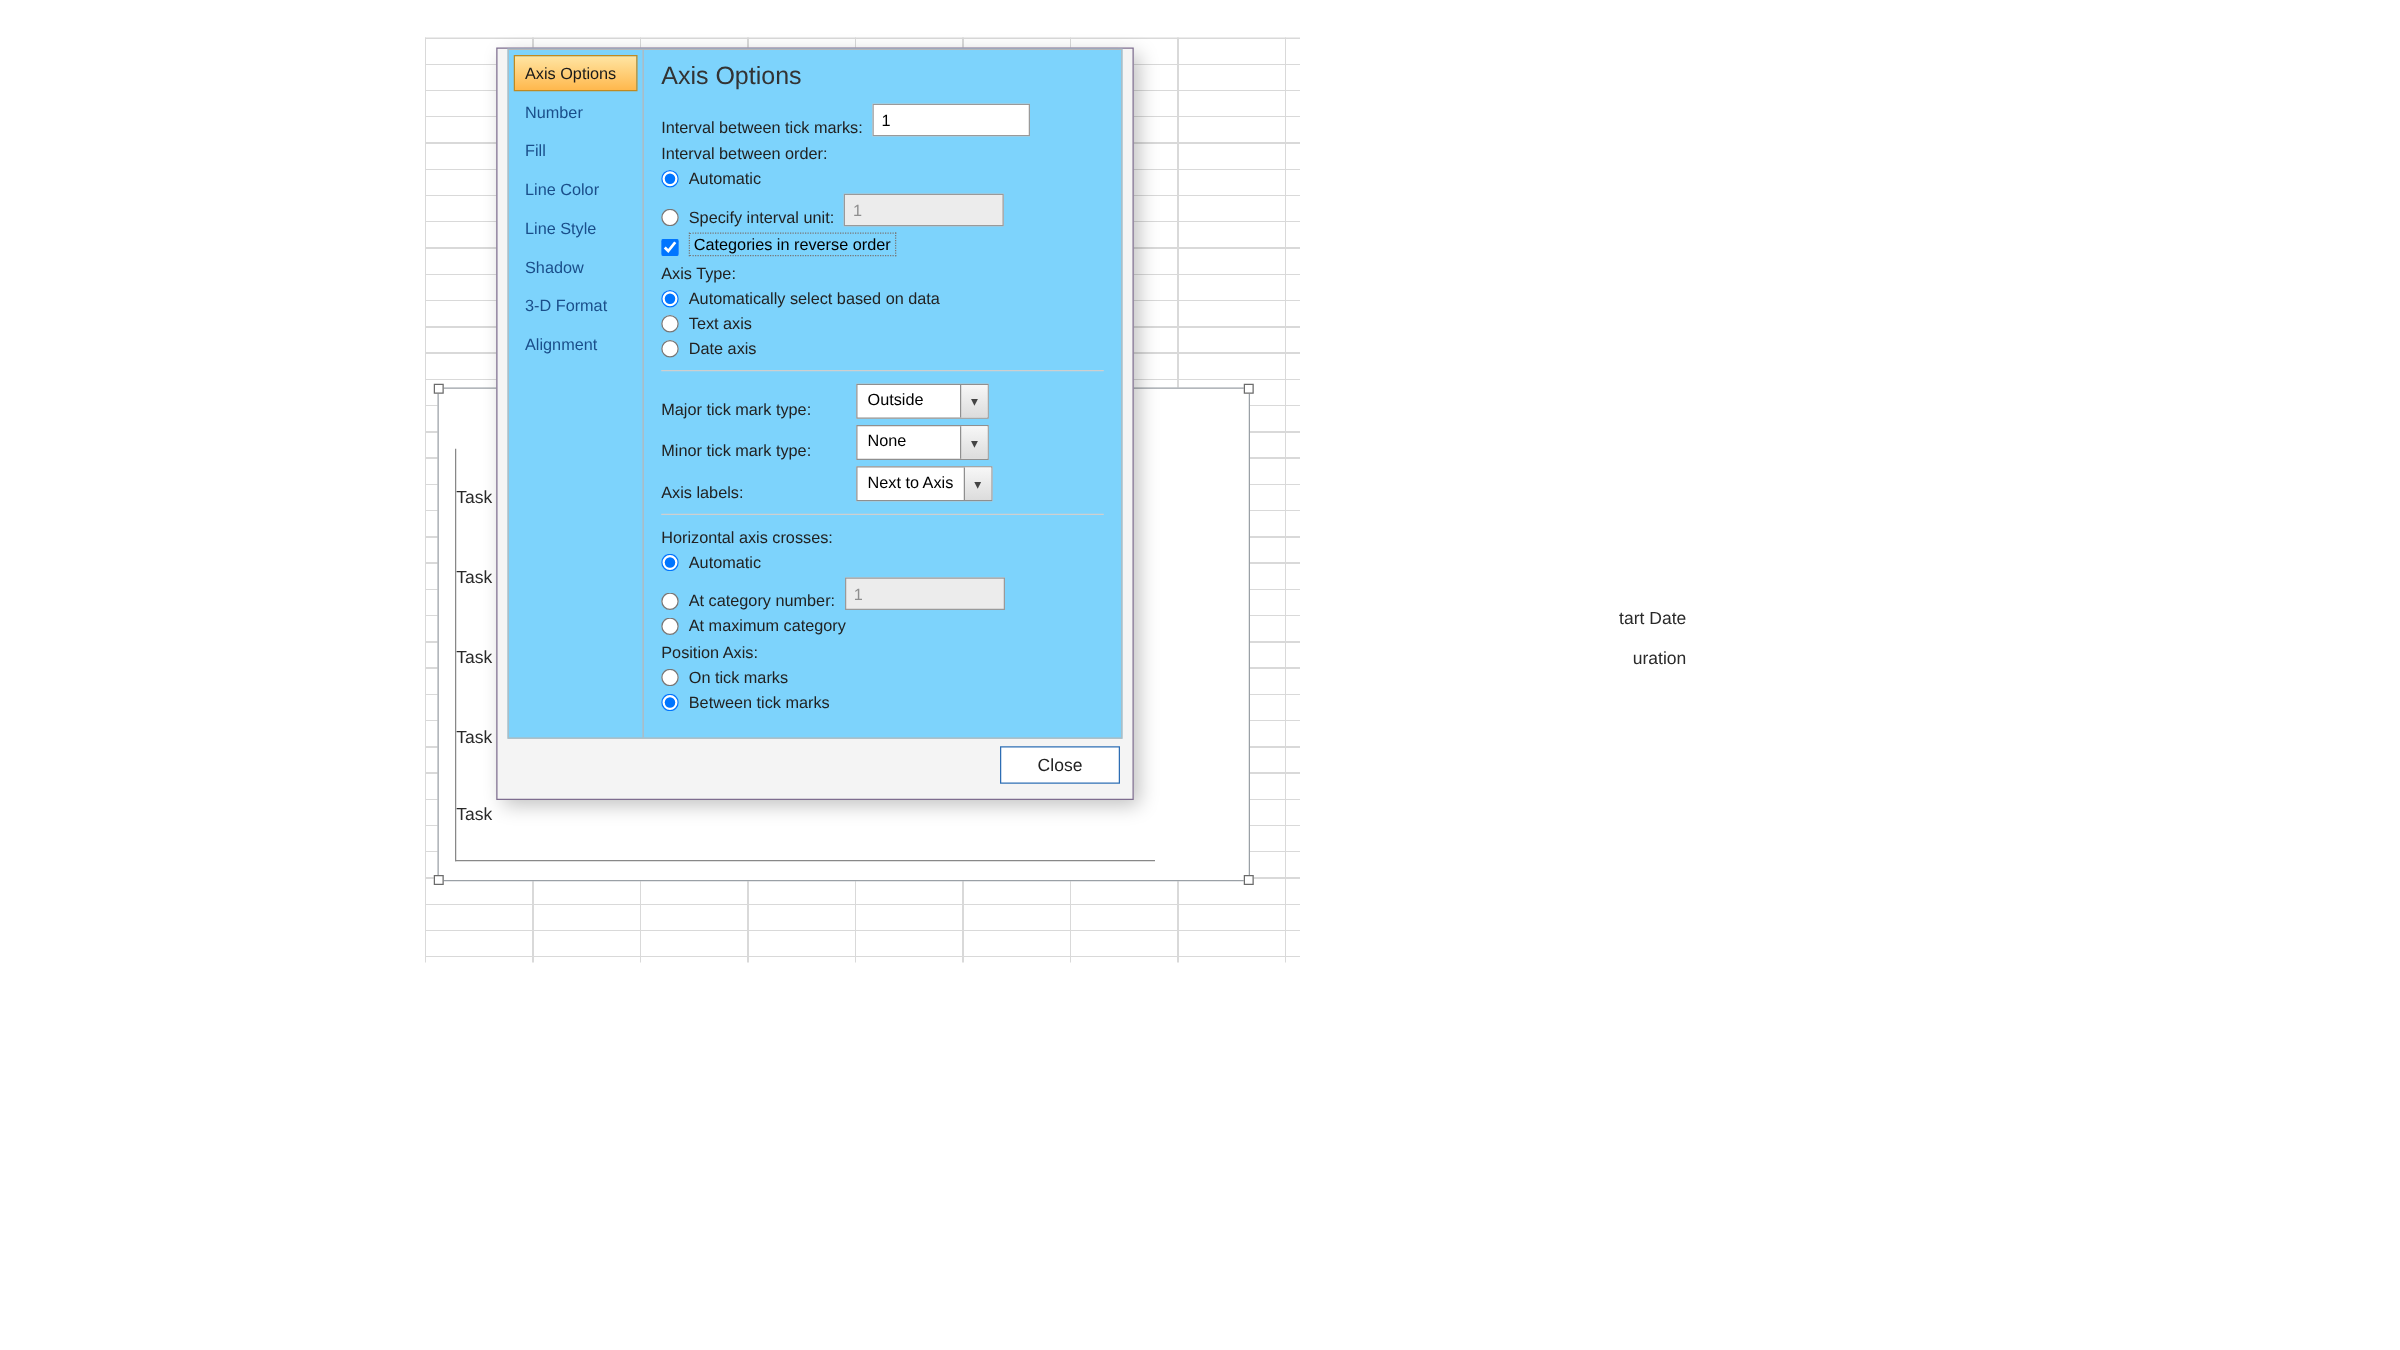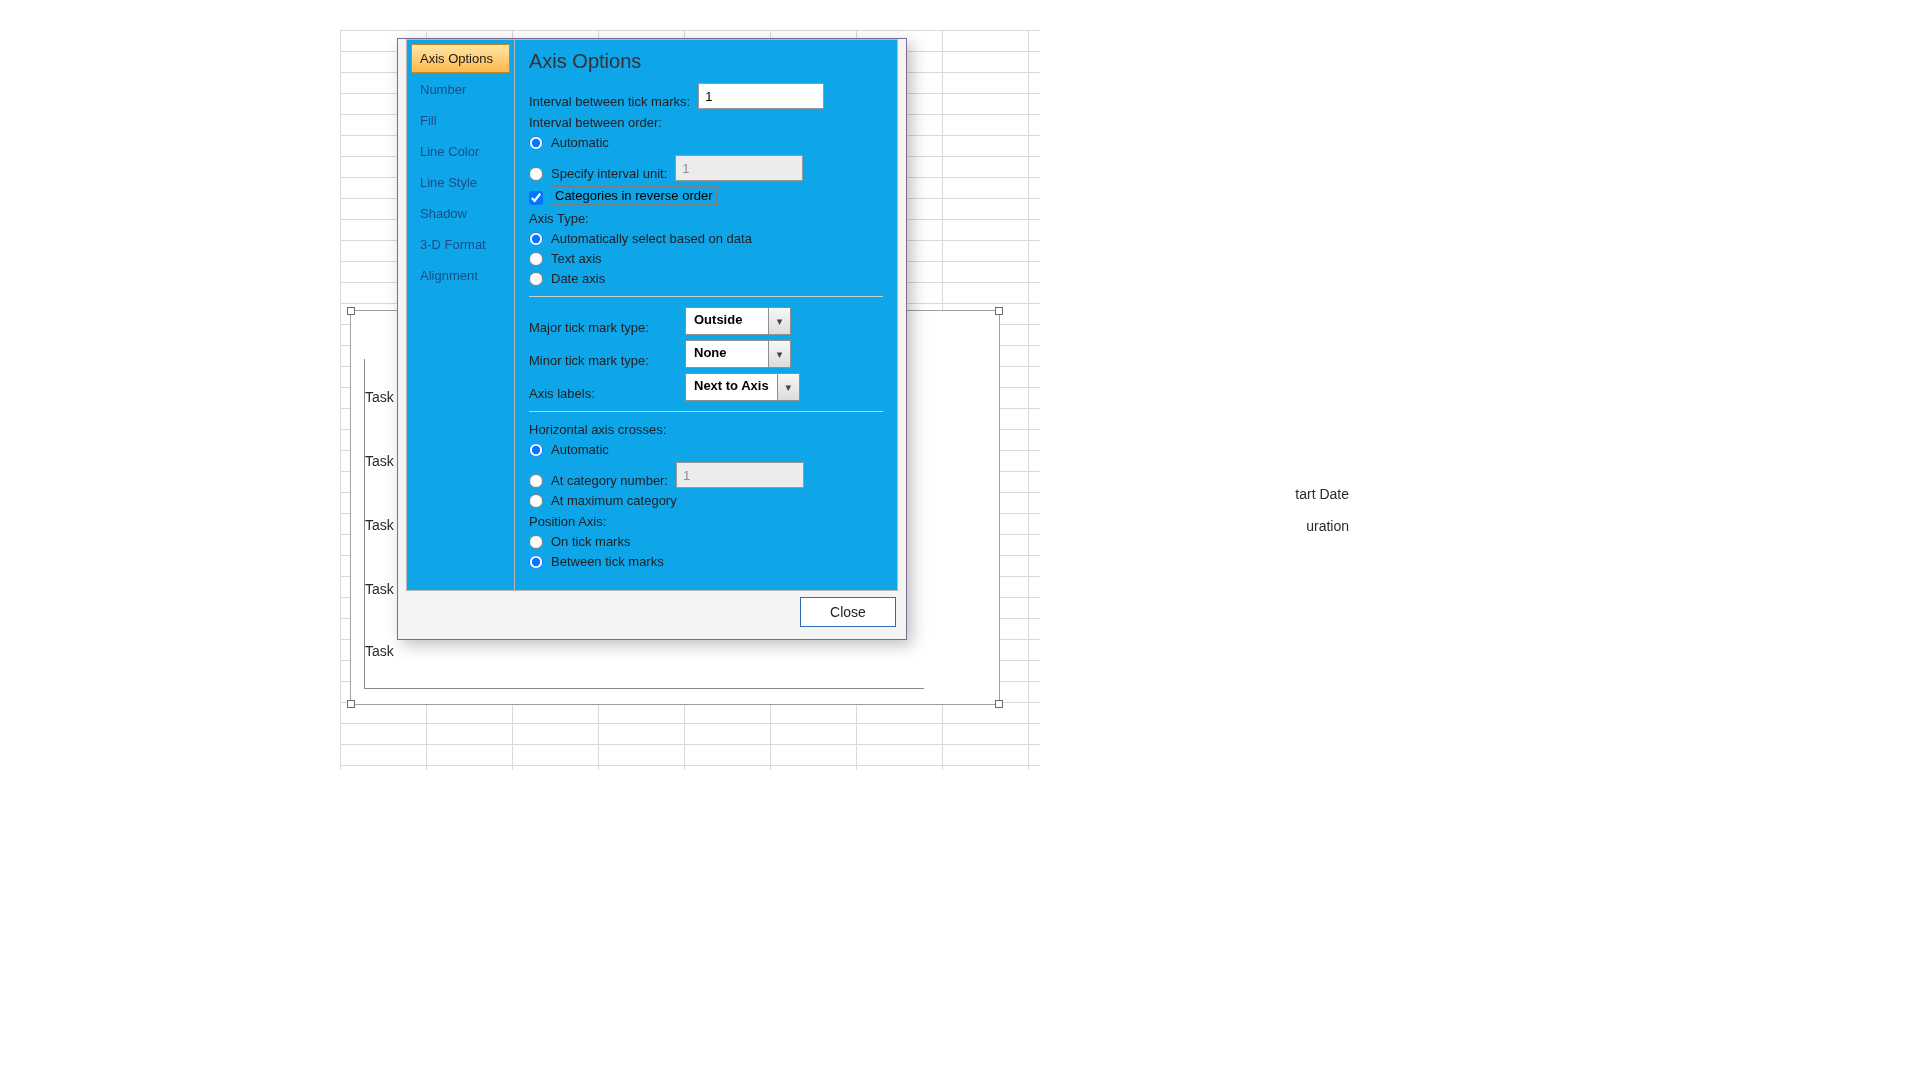--- a/index.html
+++ b/index.html
@@ -74,21 +74,21 @@
   .title-btn {
     width: 46px; height: 32px;
     display:flex; align-items:center; justify-content:center;
     font-size: 16px; color:#333;
   }
 
   .dialog-body {
     display:flex;
     margin: 0 8px 6px 8px;
     border: 1px solid #b7b7b7;
-    background:#0ea5e9;
+    background:#7dd3fc;
   }
   .nav-col {
     width: 108px;
     border-right: 1px solid #b7b7b7;
     padding: 4px;
     display:flex; flex-direction:column; gap:2px;
   }
   .nav-item {
     padding: 6px 8px;
     font-size: 13px;
@@ -128,21 +128,21 @@
   }
   .section-label { margin-top:6px; margin-bottom:2px; color:#222; }
   .sep { height:1px; background:#cfcfcf; margin:10px 0; border:none; }
 
   .select-wrap {
     display:inline-flex;
     border:1px solid #8f8f8f;
     height:28px;
     background:#fff;
   }
-  .select-text { padding:4px 8px; min-width:82px;font-weight:bold; }
+  .select-text { padding:4px 8px; min-width:82px; }
   .select-btn {
     width:22px;
     background:linear-gradient(#f7f7f7,#dcdcdc);
     border-left:1px solid #8f8f8f;
     display:flex; align-items:center; justify-content:center;
     font-size:11px; color:#444;
   }
 
   .dialog-footer {
     display:flex; justify-content:flex-end;

